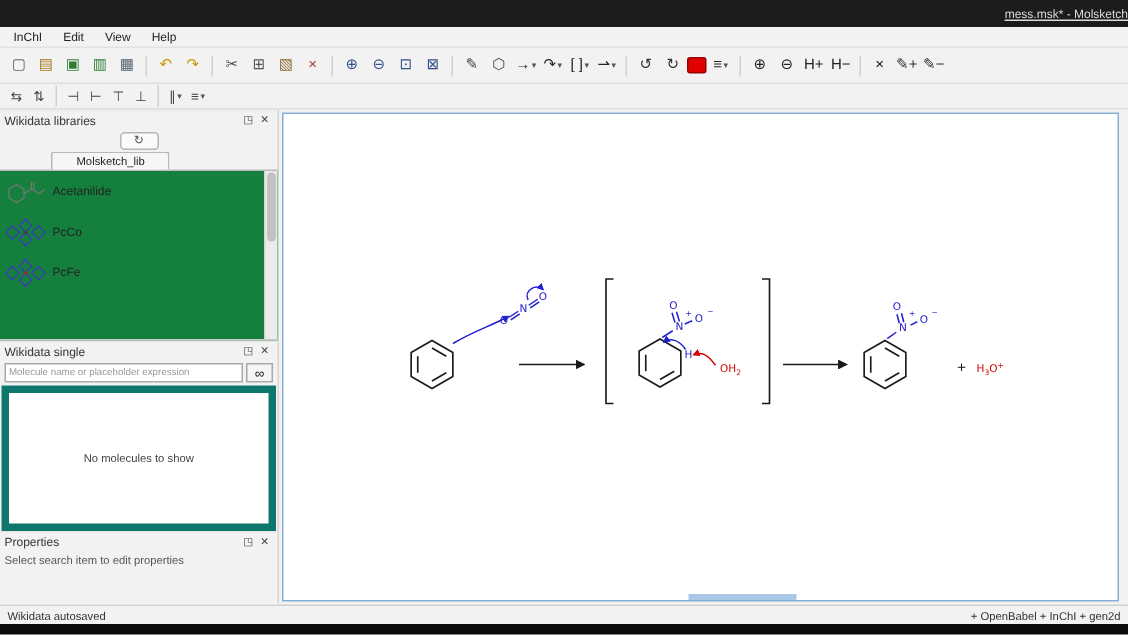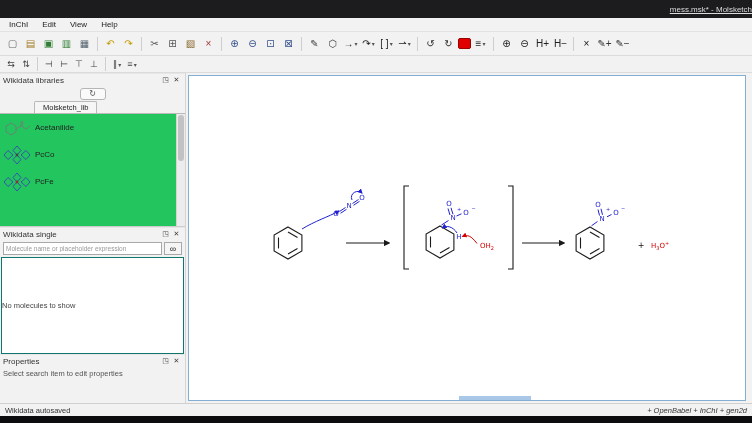--- a/index.html
+++ b/index.html
@@ -19,46 +19,46 @@
   .caret { font-size:6px; margin-left:1px; color:#555; }
 
   .content { display:flex; height:330px; }
   .dock { width:186px; background:#f2f2f2; display:flex; flex-direction:column; border-right:1px solid #d5d5d5; }
   .dock-header { height:13px; display:flex; align-items:center; padding:0 3px; font-size:8px; color:#333; border-top:1px solid #e7e7e7; }
   .dock-title { flex:1; }
   .dock-btn { width:11px; height:11px; display:inline-flex; align-items:center; justify-content:center; font-size:7px; color:#444; }
   .refresh-row { height:15px; display:flex; justify-content:center; align-items:center; }
   .refresh-btn { width:26px; height:12px; border:1px solid #b5b5b5; border-radius:3px; background:#fafafa; font-size:8px; display:flex; align-items:center; justify-content:center; color:#555; }
   .tab-row { height:13px; display:flex; padding-left:34px; border-bottom:1px solid #b9b9b9; }
-  .tab { border:1px solid #b9b9b9; border-bottom:none; background:#f6f6f6; padding:0 8px; font-size:7.5px; display:flex; align-items:center; border-radius:2px 2px 0 0; }
-
-  .lib-list { background:#22c55e; height:113px; overflow:hidden; position:relative; border-bottom:1px solid #ccc; }
+  .tab { border:1px solid #b9b9b9; border-bottom:none; background:#f6f6f6; padding:0 16px; font-size:7.5px; display:flex; align-items:center; border-radius:2px 2px 0 0; }
+
+  .lib-list { background:#15803d; height:113px; overflow:hidden; position:relative; border-bottom:1px solid #ccc; }
   .lib-item { display:flex; align-items:center; height:27px; padding-left:2px; gap:3px; }
   .lib-item.selected { background:#3b78c3; color:#fff; }
   .thumb { width:30px; height:24px; flex:none; }
   .lib-item.selected .thumb { background:#cfe3f6; }
   .lib-scrollbar { position:absolute; right:0; top:0; width:9px; height:100%; background:#ececec; border-left:1px solid #d5d5d5; }
   .lib-scroll-thumb { position:absolute; top:1px; left:1px; width:6px; height:46px; background:#c2c2c2; border-radius:3px; }
 
   .search-row { height:17px; display:flex; align-items:center; padding:1px 3px; gap:2px; }
   .search-input { flex:1; height:13px; border:1px solid #a8a8a8; background:#fff; font-size:6.5px; padding:0 2px; color:#333; font-family:inherit; }
   .search-input::placeholder { color:#999; }
   .search-btn { width:18px; height:13px; border:1px solid #a8a8a8; background:#f5f5f5; font-size:9px; display:flex; align-items:center; justify-content:center; color:#222; }
-  .wikidata-empty { background:#fff; height:97px; margin:0 1px; border:1px solid #0f766e; display:flex; align-items:center; justify-content:flex-start; color:#444; font-size:7.5px; }
+  .wikidata-empty { background:#fff; height:97px; margin:0 1px; border:5px solid #0f766e; display:flex; align-items:center; justify-content:center; color:#444; font-size:7.5px; }
 
   .props-hint { padding:2px 3px; color:#555; font-size:7.5px; }
   .props-fill { flex:1; }
 
   .canvas-wrap { flex:1; padding:2px 6px 2px 2px; }
   .canvas { width:100%; height:100%; background:#fff; border:1px solid #85aed3; position:relative; }
   svg.scheme { position:absolute; left:0; top:0; width:100%; height:100%; }
   .h-thumb { position:absolute; left:270px; bottom:0; width:72px; height:4px; background:#a9c7e7; }
 
   .statusbar { height:13px; display:flex; align-items:center; padding:0 5px; background:#f2f2f2; border-top:1px solid #d0d0d0; font-size:7.5px; color:#333; }
-  .statusbar .right { margin-left:auto;font-style:italic; }
+  .statusbar .right { margin-left:auto; }
   .taskbar { height:11px; background:#0c0c0e; }
 
   svg text { font-family:"DejaVu Sans","Liberation Sans",sans-serif; }
   .bk { stroke:#1a1a1a; stroke-width:1.1; fill:none; }
   .bl { stroke:#2020d0; stroke-width:1; fill:none; }
   .rd { stroke:#d40000; stroke-width:1; fill:none; }
   text.tbk { fill:#111; stroke:none; }
   text.tbl { fill:#2020d0; stroke:none; }
   text.trd { fill:#d40000; stroke:none; }
   .mini { stroke-width:0.8; fill:none; }

